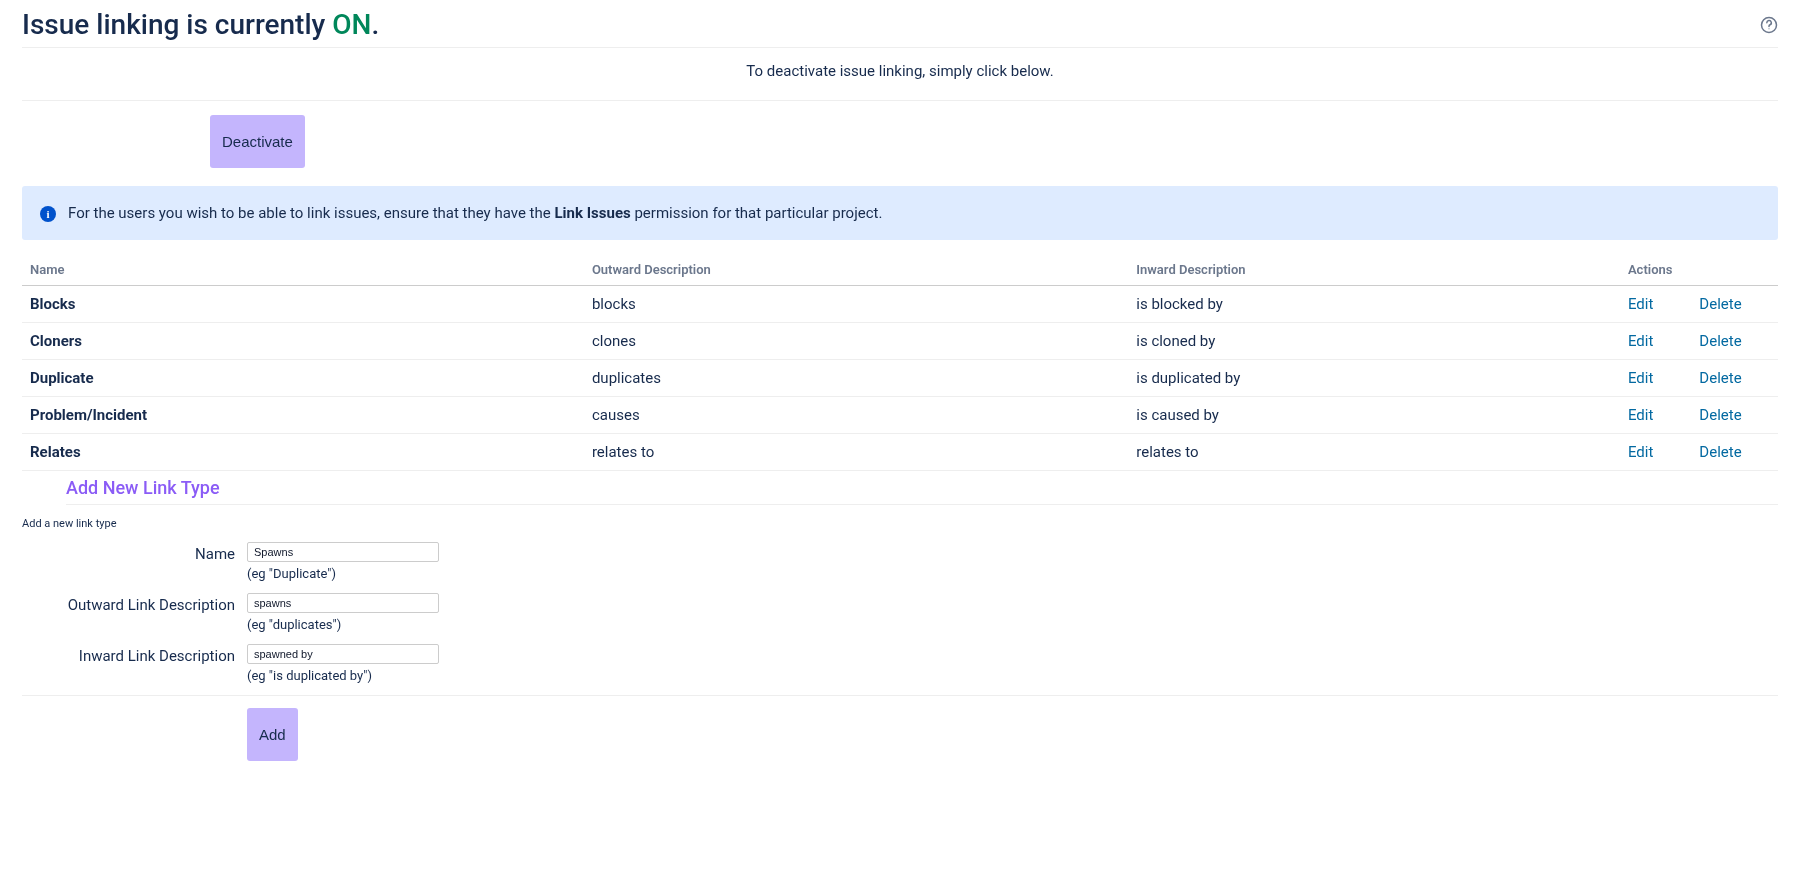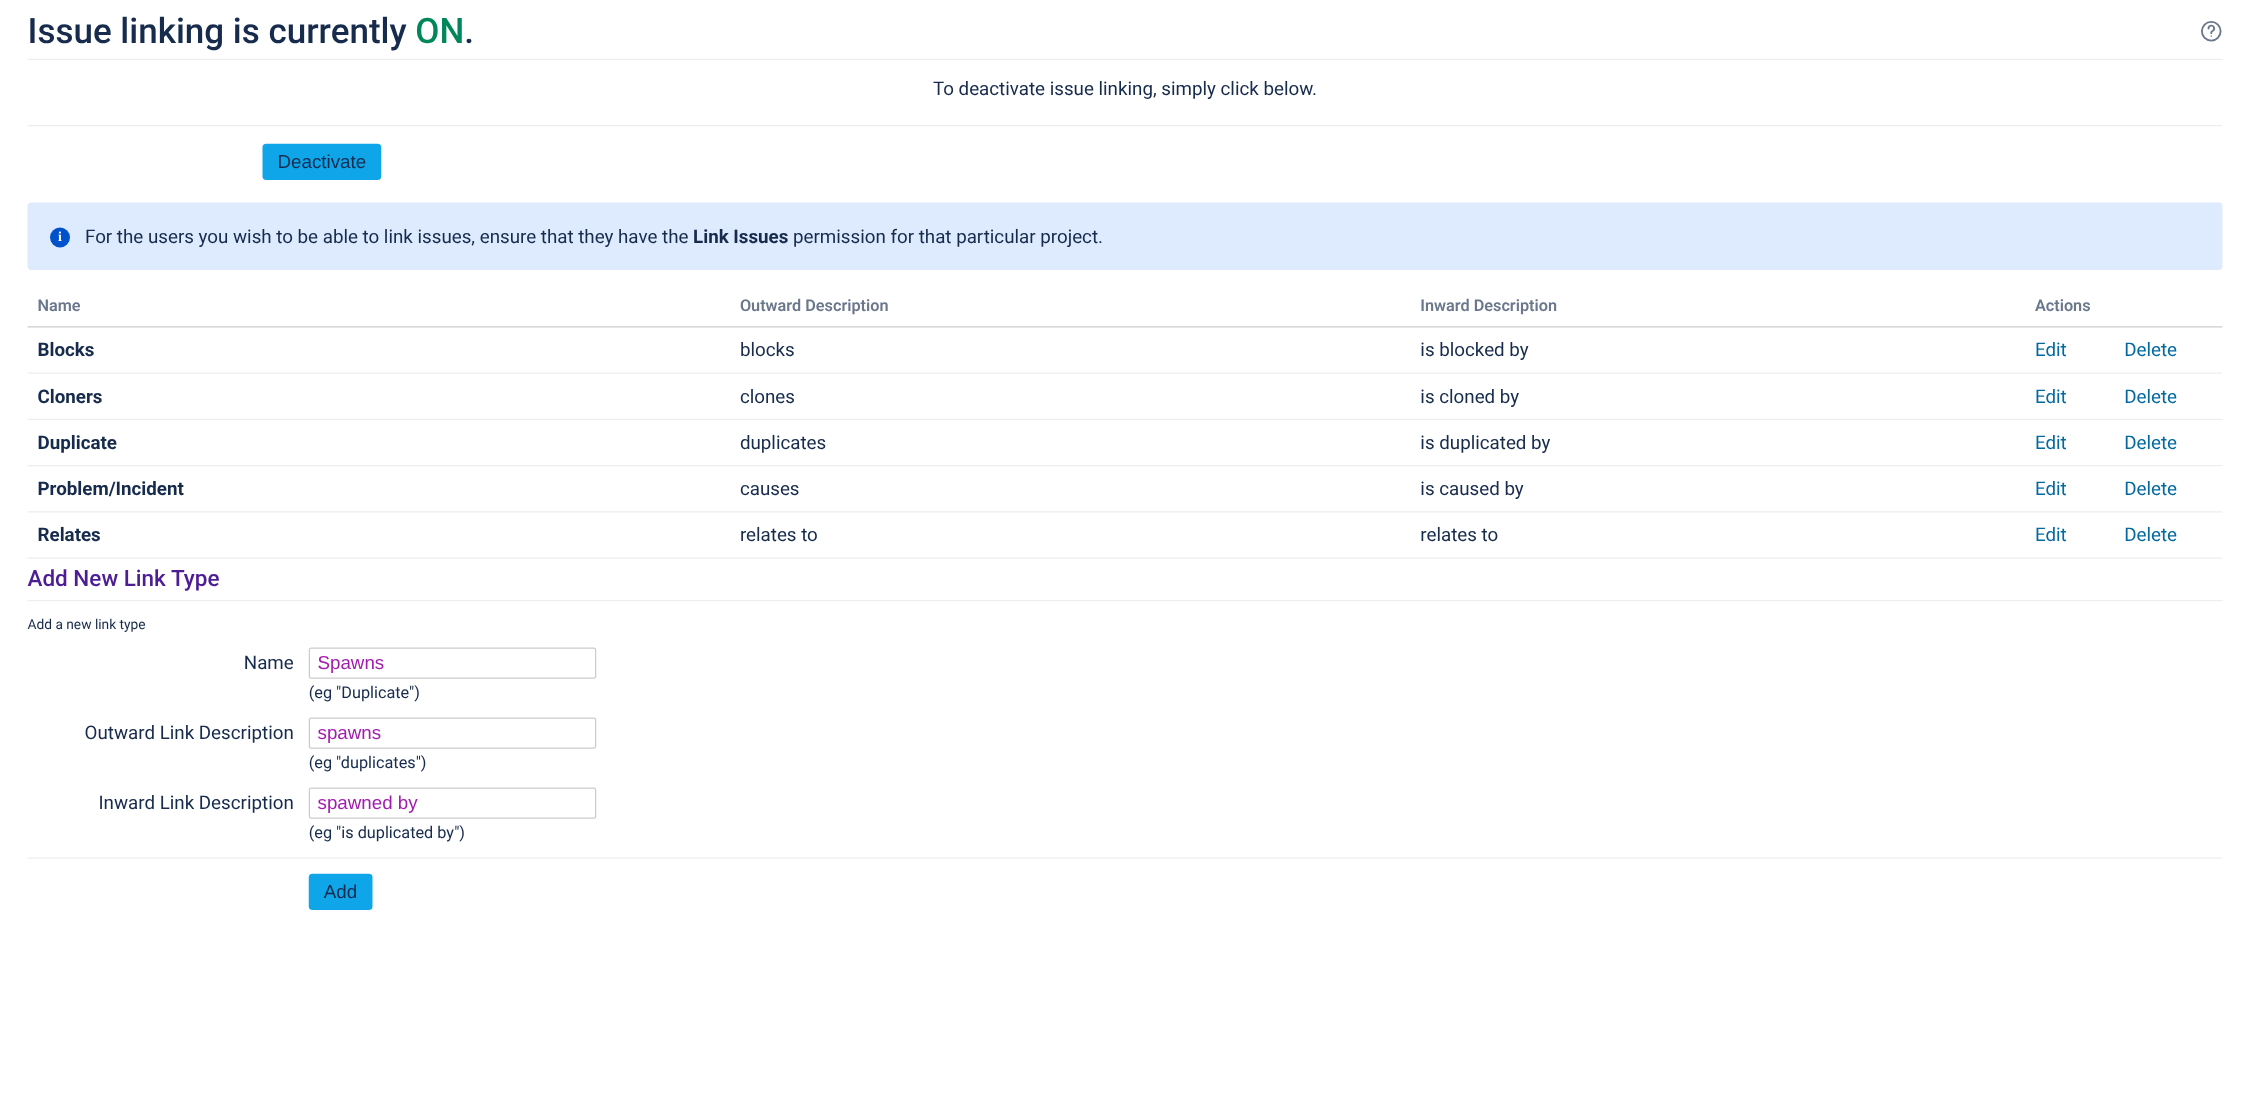--- a/index.html
+++ b/index.html
@@ -34,24 +34,24 @@
     border-bottom: 1px solid #eee;
     text-align: center;
   }
   .section-indent {
     padding-left: 188px;
     padding-top: 14px;
     padding-bottom: 18px;
   }
   .btn {
     display: inline-block;
-    background: #0ea5e9;
-    color: #172B4D;
-    font-size: 15px;
-    padding: 6px 12px;
+    background: #c4b5fd;
+    color: #172B4D;
+    font-size: 15px;
+    padding: 18px 12px;
     border-radius: 3px;
     border: none;
     cursor: pointer;
   }
   .info-banner {
     background: #DEEBFF;
     border-radius: 3px;
     padding: 18px 18px;
     display: flex;
     align-items: flex-start;
@@ -98,49 +98,50 @@
   .actions-cell a {
     color: #0369a1;
     text-decoration: none;
     margin-right: 14px;
     cursor: pointer;
   }
   .actions-cell a:last-child { margin-right: 0; margin-left: 32px; }
   .add-heading {
     font-size: 18px;
     font-weight: 500;
-    color: #4c1d95;
+    color: #8b5cf6;
     padding-top: 6px;
     padding-bottom: 6px;
     border-bottom: 1px solid #eee;
+    margin-left: 44px;
   }
   .add-desc {
     padding: 12px 0 12px 0;
     font-size: 11px;
   }
   .form-row {
     display: flex;
     align-items: flex-start;
     margin-bottom: 12px;
   }
   .form-row label {
     width: 225px;
     min-width: 225px;
     text-align: right;
     padding-right: 12px;
     padding-top: 3px;
     font-size: 15px;
   }
   .form-row .field input[type=text] {
-    width: 230px;
+    width: 192px;
     padding: 3px 6px;
-    font-size: 15px;
+    font-size: 11px;
     border: 1px solid #ccc;
     border-radius: 2px;
-    color: #a21caf;
+    color: #0f172a;
   }
   .form-row .hint {
     font-size: 13px;
     color: #172B4D;
     margin-top: 4px;
   }
   .form-actions {
     border-top: 1px solid #eee;
     padding-top: 12px;
     padding-left: 225px;

